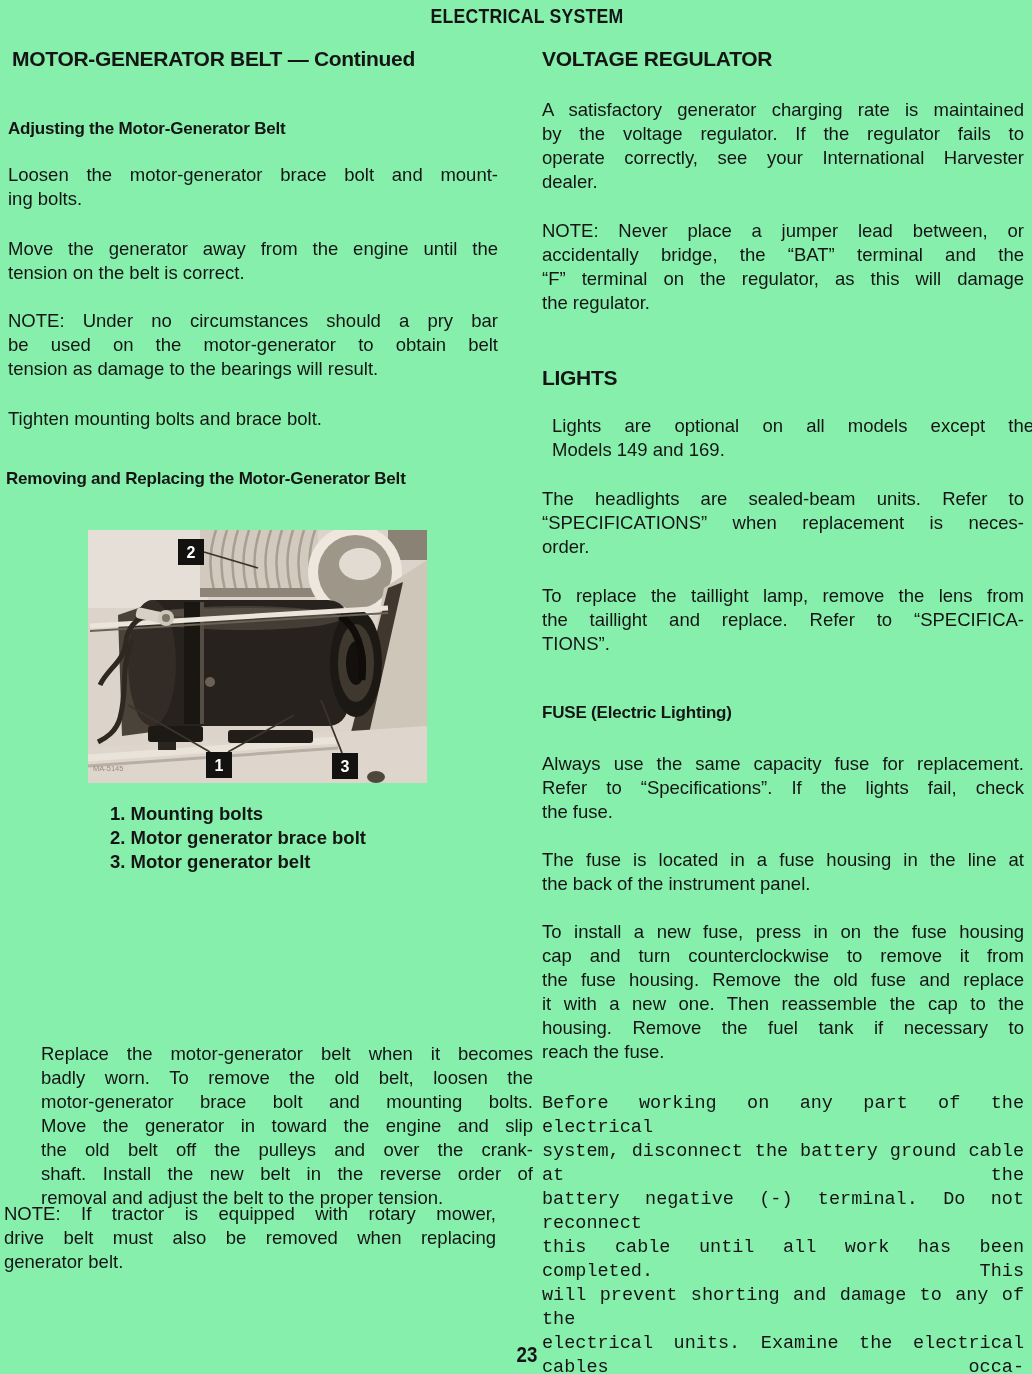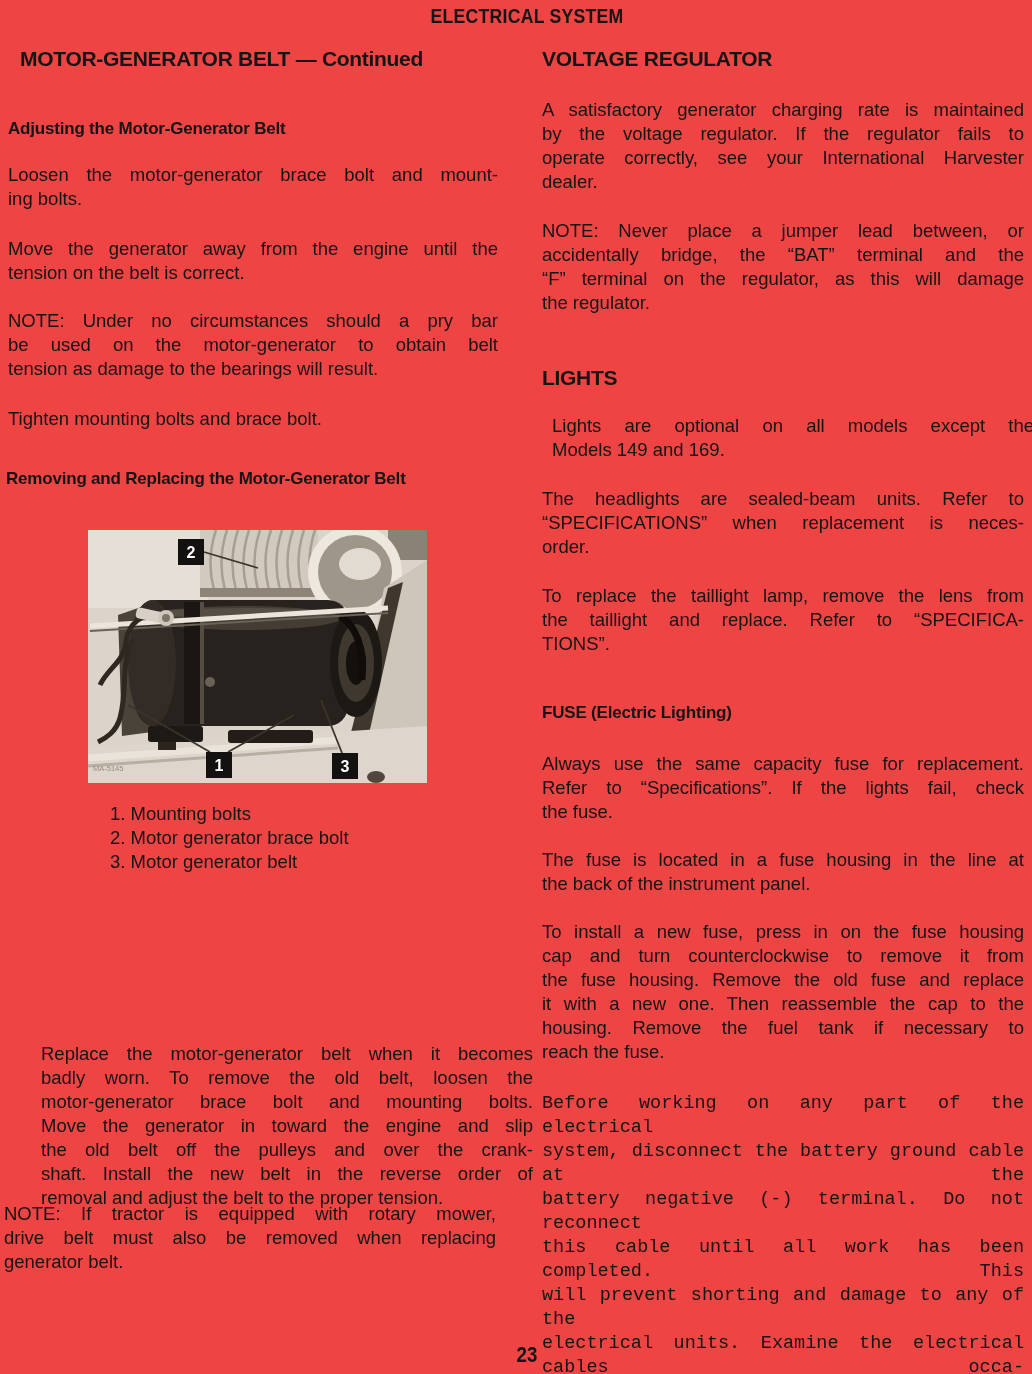--- a/index.html
+++ b/index.html
@@ -1,50 +1,50 @@
 <!DOCTYPE html>
 <html><head>
 <meta charset="utf-8">
 <style>
   html,body { margin:0; padding:0; background:#e8e8e8; }
   .page {
     position:relative; width:1032px; height:1374px; margin:0 auto;
-    background:#ef4444; color:#151515; overflow:hidden;
+    background:#86efac; color:#151515; overflow:hidden;
     font-family:"Liberation Sans", sans-serif;
   }
   .blk { position:absolute; }
   .p  { font-size:18.5px; line-height:24px; }
   .jline { text-align:justify; text-align-last:justify; }
   .jline.last { text-align-last:left; }
   .noj .jline { text-align:left; text-align-last:left; }
   strong { font-weight:normal; }
   .h1 { font-weight:bold; font-size:21px; letter-spacing:-0.3px; white-space:nowrap; }
   .h2 { font-weight:bold; font-size:17px; letter-spacing:-0.2px; white-space:nowrap; }
   .title {
     position:absolute; top:4px; left:527px; white-space:nowrap;
     font-weight:bold; font-size:21px; letter-spacing:0.3px;
     transform:translateX(-50%) scaleX(0.84);
   }
   .pagenum {
     position:absolute; top:1342px; left:527px; white-space:nowrap;
     font-weight:600; font-size:22px;
     transform:translateX(-50%) scaleX(0.85);
   }
-  .caption { font-weight:normal; font-size:18.5px; line-height:24px; }
+  .caption { font-weight:bold; font-size:18.5px; line-height:24px; }
   figure { margin:0; }
   svg text { font-family:"Liberation Sans", sans-serif; }
 </style>
 </head>
 <body>
 
 <div class="page">
 
   <div class="title">ELECTRICAL SYSTEM</div>
 
-  <div class="blk h1" style="left:20px; top:47px;">MOTOR-GENERATOR BELT — Continued</div>
+  <div class="blk h1" style="left:12px; top:47px;">MOTOR-GENERATOR BELT — Continued</div>
   <div class="blk h2" style="left:8px; top:119px;">Adjusting the Motor-Generator Belt</div>
   <div class="blk p" style="left:8px; top:163px; width:490px;">
       <div class="jline">Loosen the motor-generator brace bolt and mount-</div>
       <div class="jline last">ing bolts.</div>
     </div>
   <div class="blk p" style="left:8px; top:237px; width:490px;">
       <div class="jline">Move the generator away from the engine until the</div>
       <div class="jline last">tension on the belt is correct.</div>
     </div>
   <div class="blk p" style="left:8px; top:309px; width:490px;">

